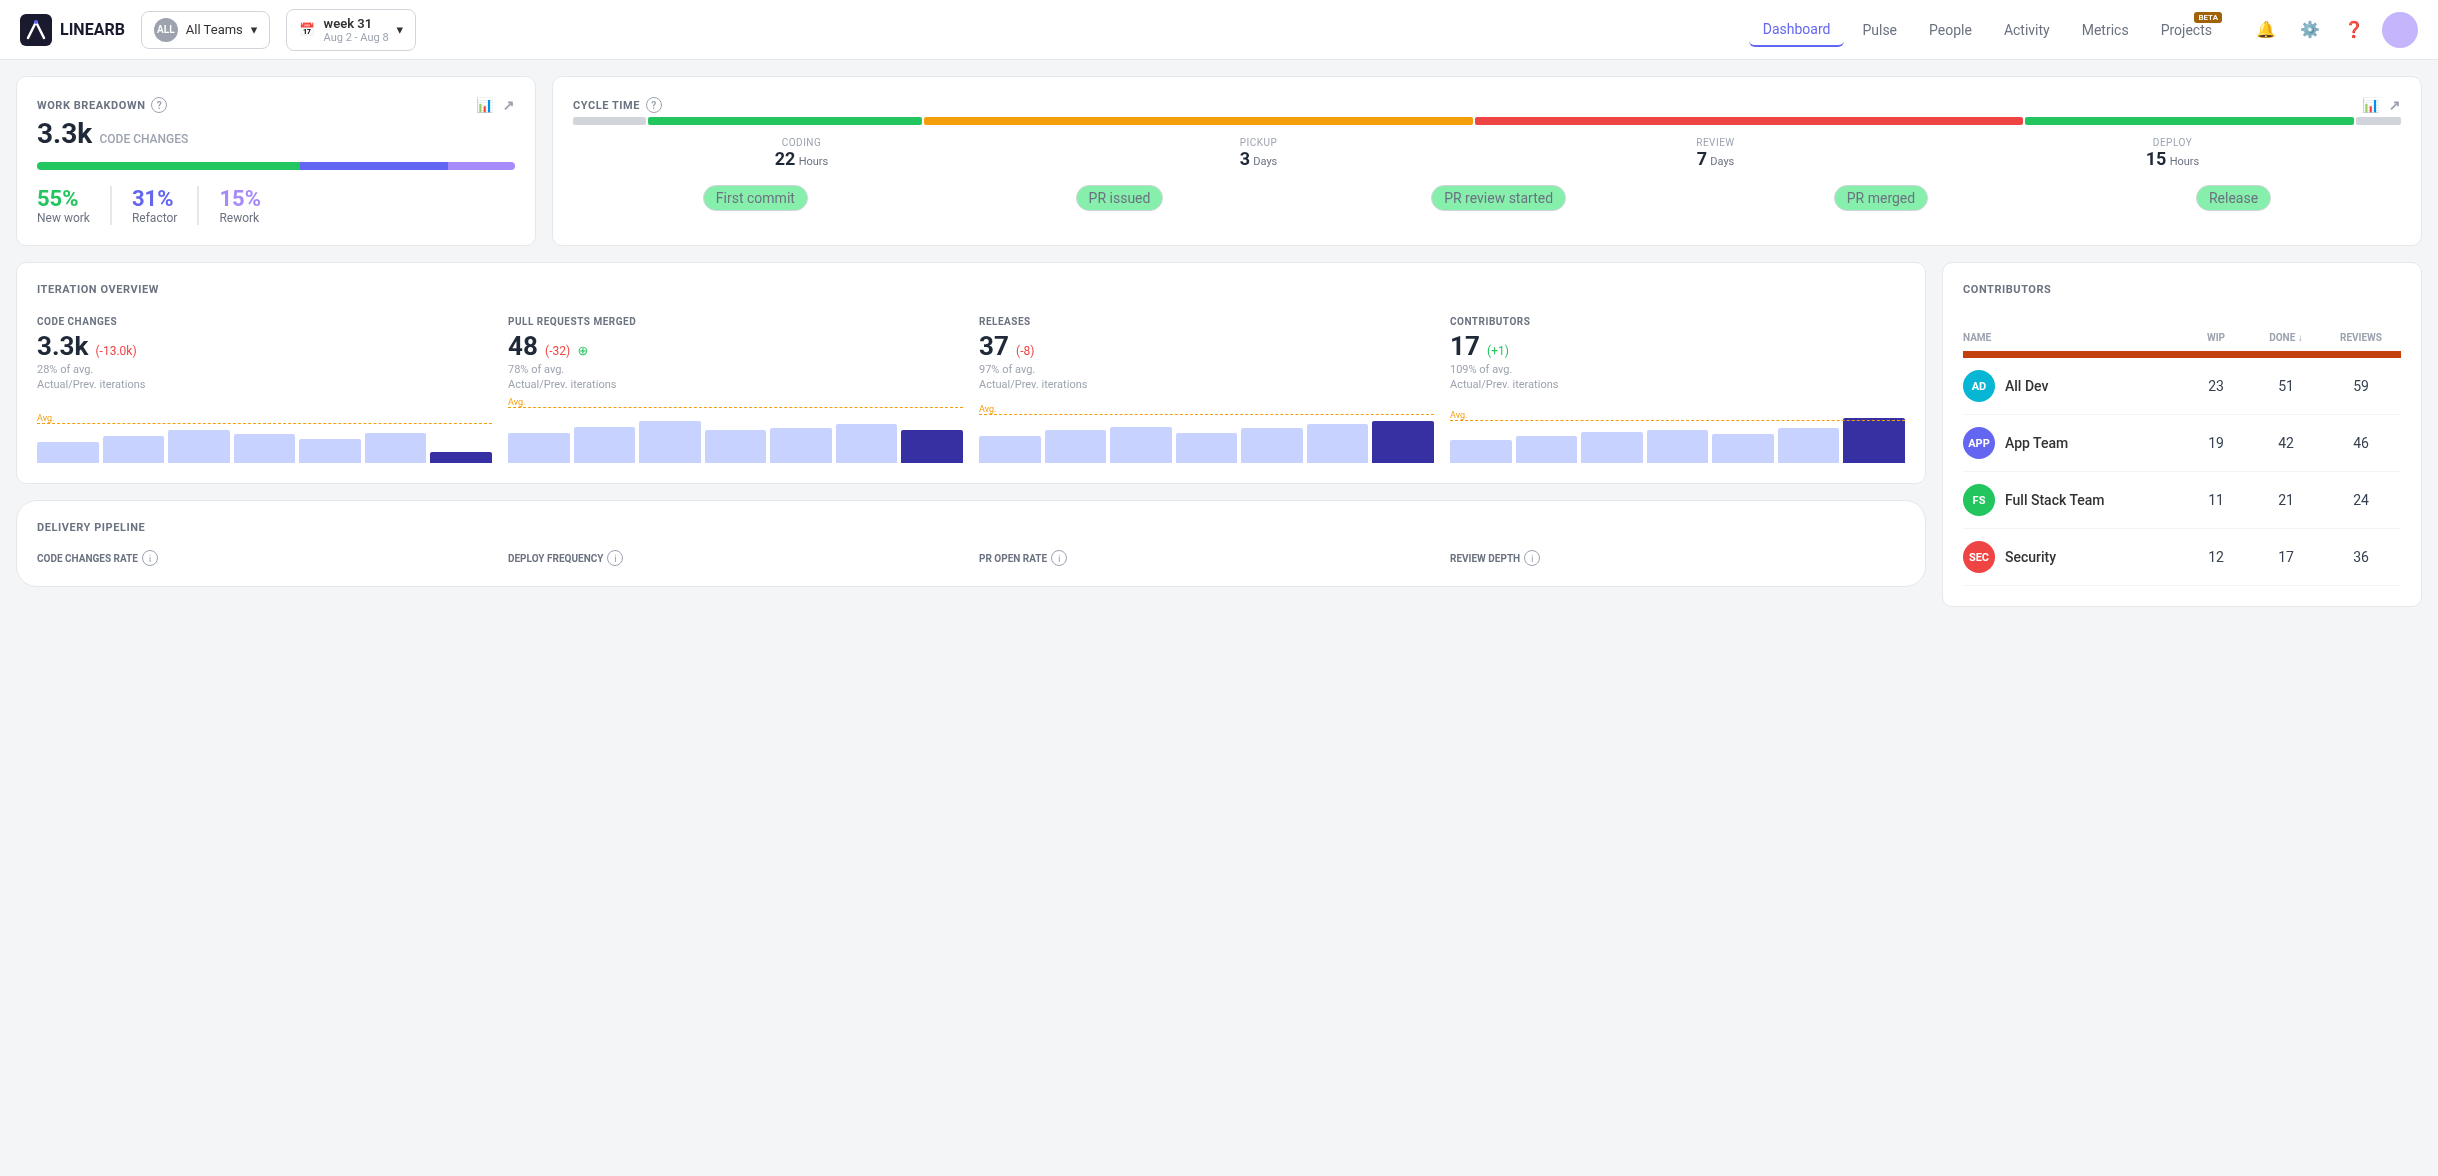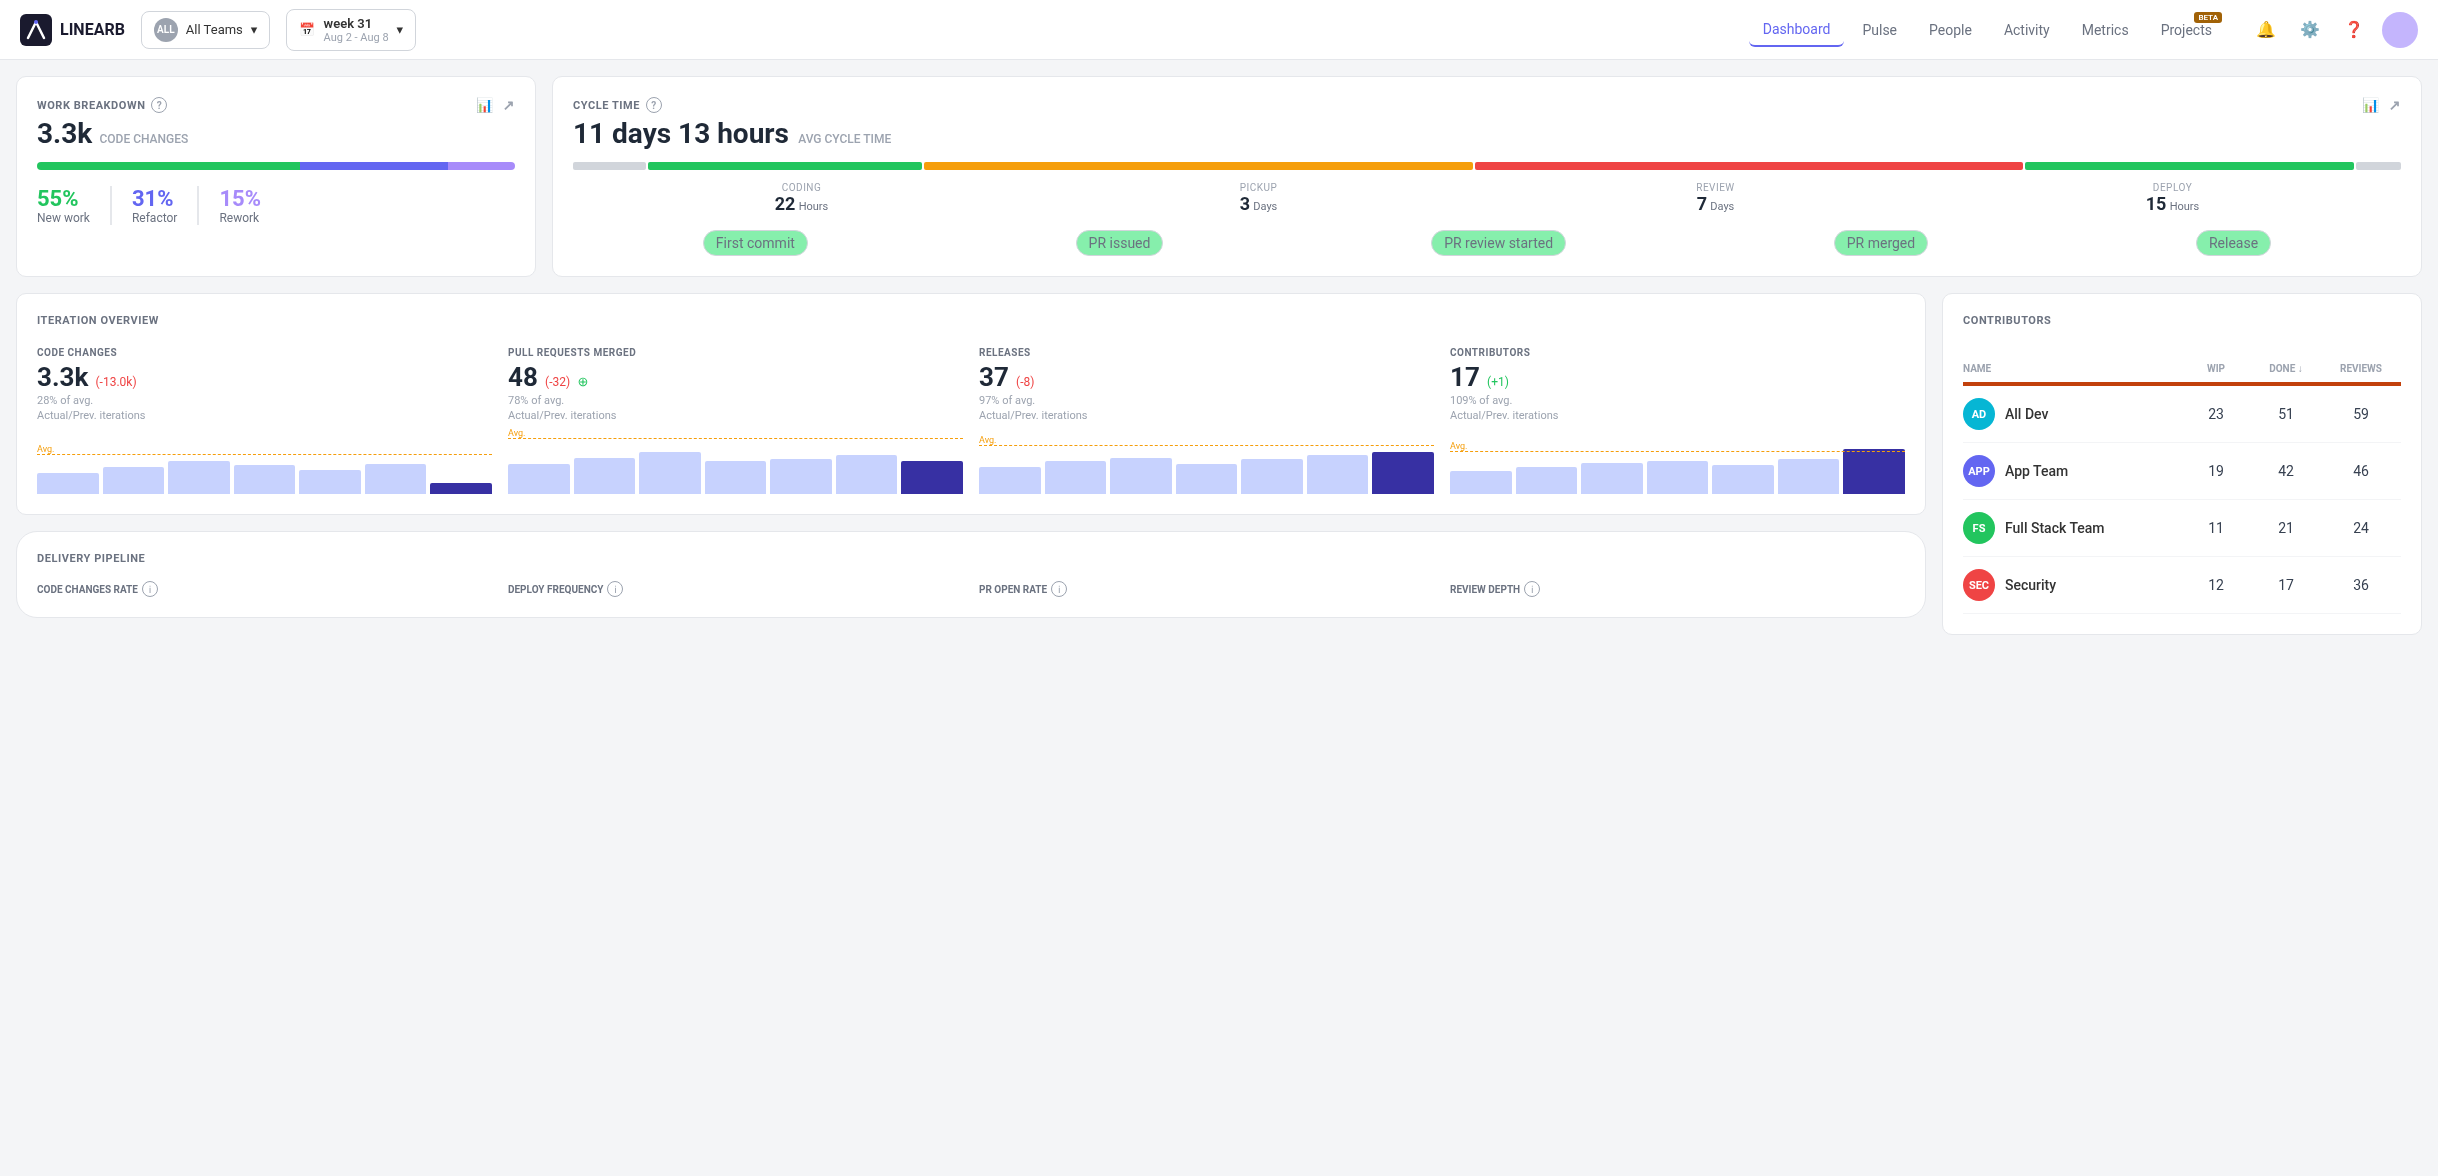--- a/index.html
+++ b/index.html
@@ -369,21 +369,21 @@
       border-bottom-color: #6366f1;
       font-weight: 600;
     }
     .contrib-table {
       width: 100%;
     }
     .contrib-header {
       display: grid;
       grid-template-columns: 1fr 70px 70px 80px;
       padding: 8px 0;
-      border-bottom: 4px solid #c2410c;
+      border-bottom: 7px solid #c2410c;
       margin-top: 28px;
     }
     .contrib-col-label {
       font-size: 10px;
       font-weight: 700;
       color: #9ca3af;
       text-transform: uppercase;
     }
     .contrib-row {
       display: grid;
@@ -518,24 +518,20 @@
     </div>
 
     <div class="card card-full">
       <div class="section-title">
         <span>CYCLE TIME</span>
         <span class="help-icon">?</span>
         <div class="section-title-actions">
           <span class="icon-btn">📊</span>
           <span class="icon-btn">↗</span>
         </div>
-      </div>
-      <div style="margin-bottom:12px;">
-        <span class="cycle-big">11 days 13 hours</span>
-        <span class="cycle-label">AVG CYCLE TIME</span>
       </div>
 
       <div style="display:flex;height:8px;gap:2px;margin-bottom:8px;">
         <div style="width:4%;background:#d1d5db;border-radius:2px;"></div>
         <div style="width:15%;background:#22c55e;border-radius:2px;"></div>
         <div style="width:30%;background:#f59e0b;border-radius:2px;"></div>
         <div style="width:30%;background:#ef4444;border-radius:2px;"></div>
         <div style="width:18%;background:#22c55e;border-radius:2px;"></div>
         <div style="flex:1;background:#d1d5db;border-radius:2px;"></div>
       </div>

